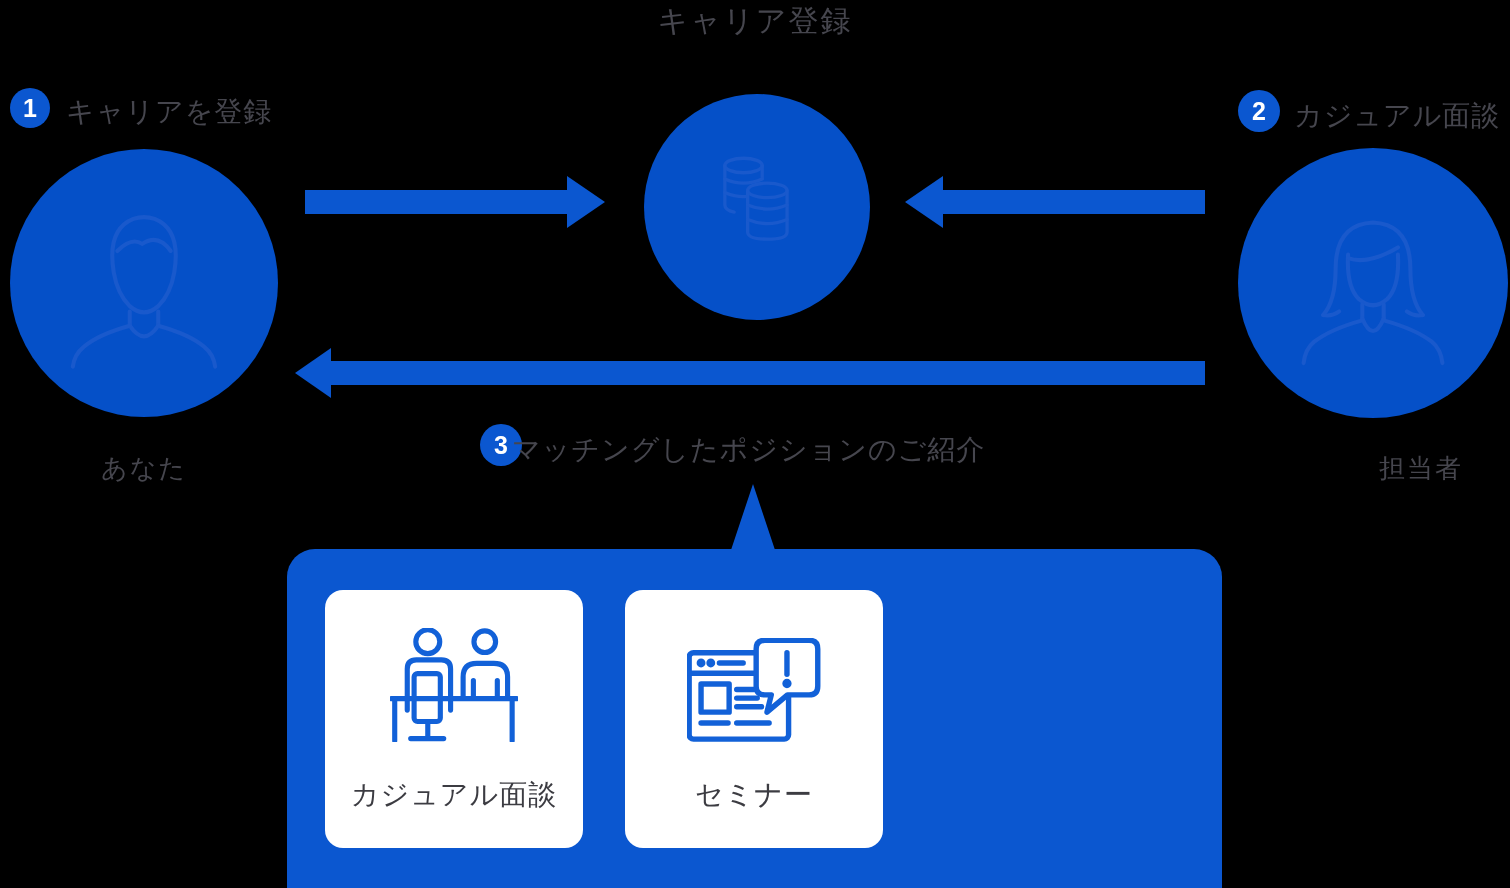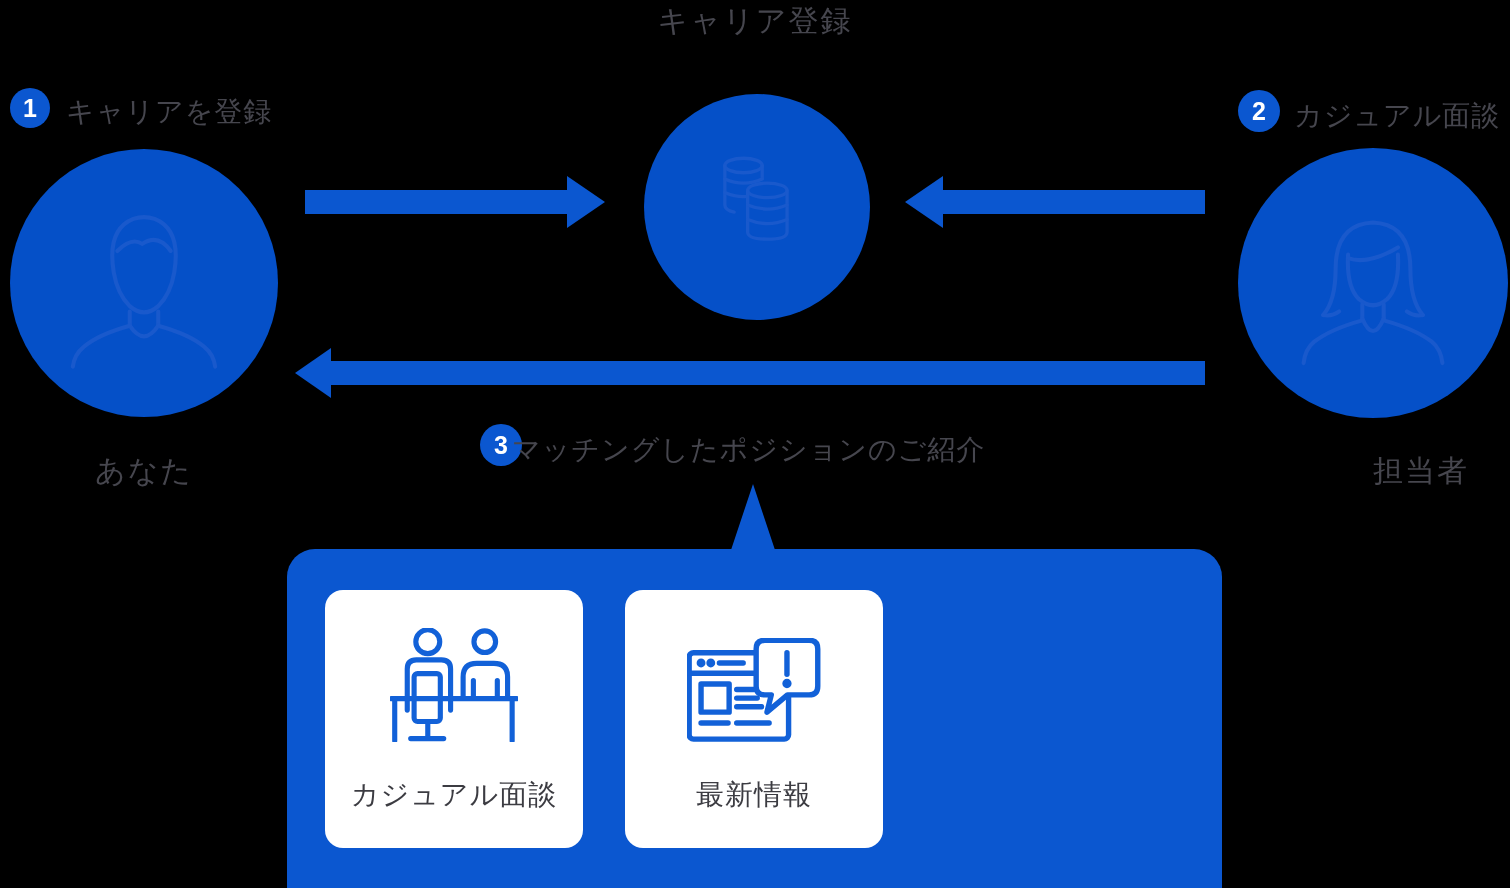--- a/index.html
+++ b/index.html
@@ -4,21 +4,21 @@
 <style>
   * { margin:0; padding:0; box-sizing:border-box; }
   html,body { background:#000; }
   body { font-family:"Liberation Sans","DejaVu Sans",sans-serif; }
   .stage { position:relative; width:1510px; height:888px; background:#000; overflow:hidden;padding-left:8px; }
 
   
   .gray-text { color:#46464e; }
   .db-title { position:absolute; left:755px; top:2px; transform:translateX(-50%);
               font-size:30px; line-height:38px; letter-spacing:2px; text-align:center; white-space:nowrap; }
-  .actor-label { position:absolute; font-size:30px; letter-spacing:2px; transform:translateX(-50%); white-space:nowrap; }
+  .actor-label { position:absolute; font-size:26px; letter-spacing:2px; transform:translateX(-50%); white-space:nowrap; }
   .step-label { position:absolute; font-size:28px; letter-spacing:1px; white-space:nowrap; }
 
   
   .badge { position:absolute; width:42px; height:42px; border-radius:50%;
            background:#0b57d0; color:#fff; display:flex; align-items:center; justify-content:center;
            font-size:25px; font-weight:600; }
 
   
   .big-circle { position:absolute; border-radius:50%; background:#0550c8;
                 display:flex; align-items:center; justify-content:center; }
@@ -154,17 +154,17 @@
           <circle cx="22" cy="22.5" r="1.6" fill="#1261d8"></circle>
           <path d="M30,22.5 L52,22.5"></path>
           <rect x="13" y="42" width="26" height="26"></rect>
           <path d="M46,47 L62,47 M46,55 L65,55 M46,63 L69,63"></path>
           <path d="M13,78 L38,78 M46,78 L76,78"></path>
           <path d="M72,1.5 L113,1.5 Q121,1.5 121,9.5 L121,44 Q121,52 113,52 L93,52 L74,68 L78,52 L72,52 Q64,52 64,44 L64,9.5 Q64,1.5 72,1.5 Z" fill="#fff"></path>
           <path d="M92.5,13 L92.5,33"></path>
           <circle cx="92.5" cy="41.5" r="1.8" fill="#1261d8"></circle>
         </svg>
       </div>
-      <div class="card-label">最新情報</div>
+      <div class="card-label">セミナー</div>
     </div>
 
   </div>
 </div>
 
 </body></html>

